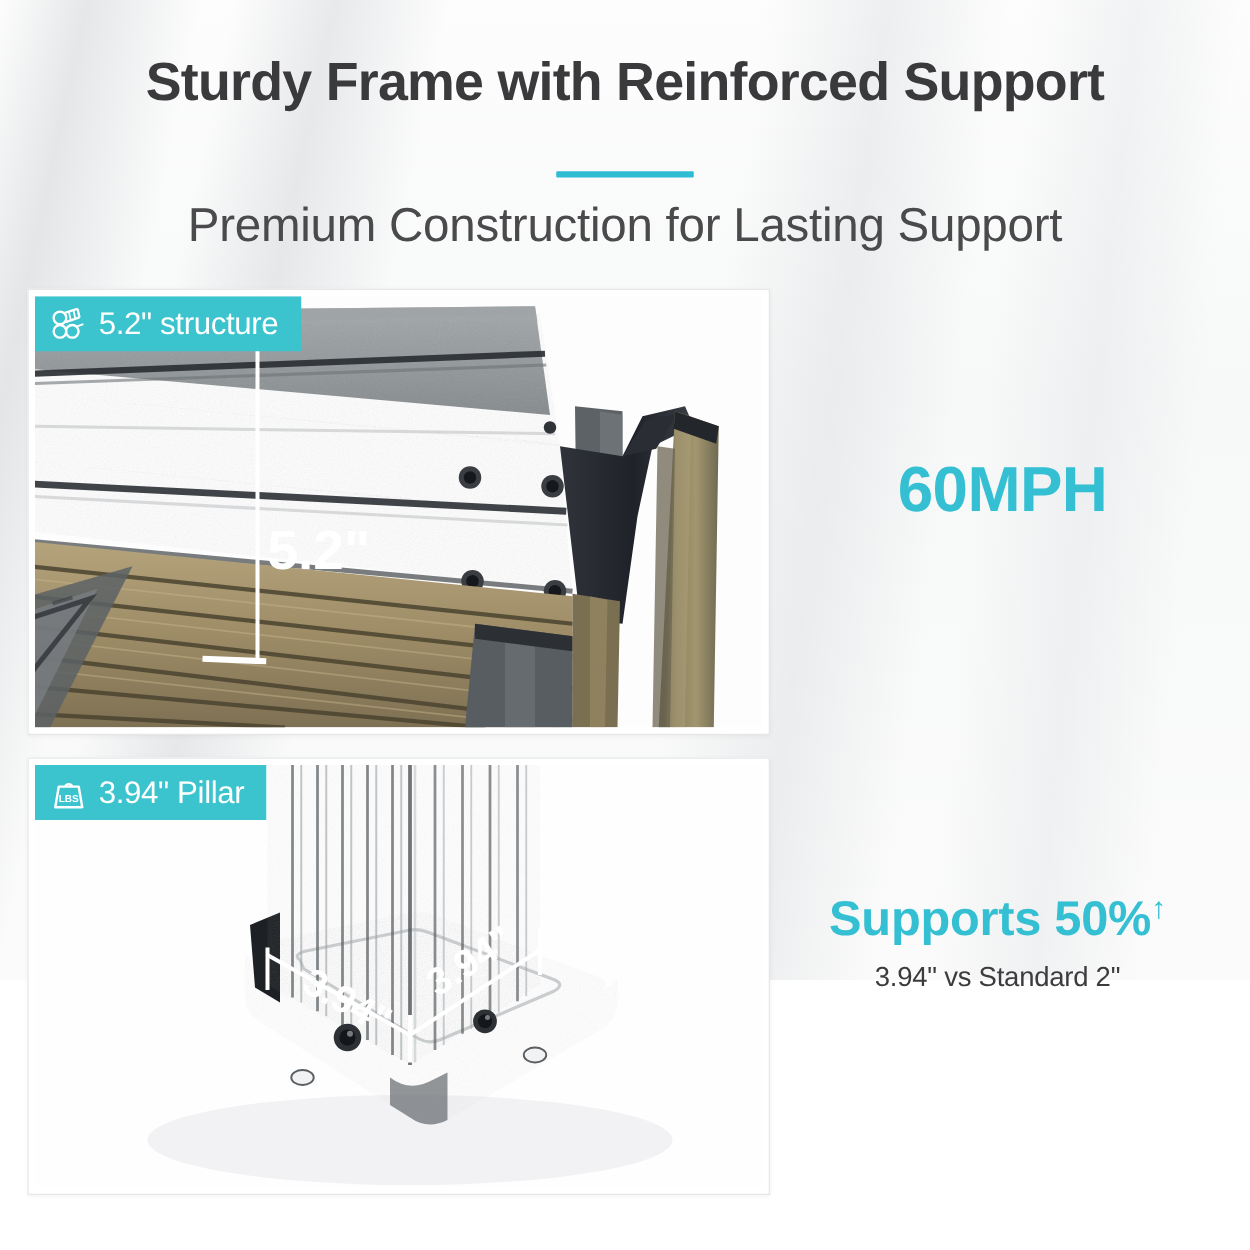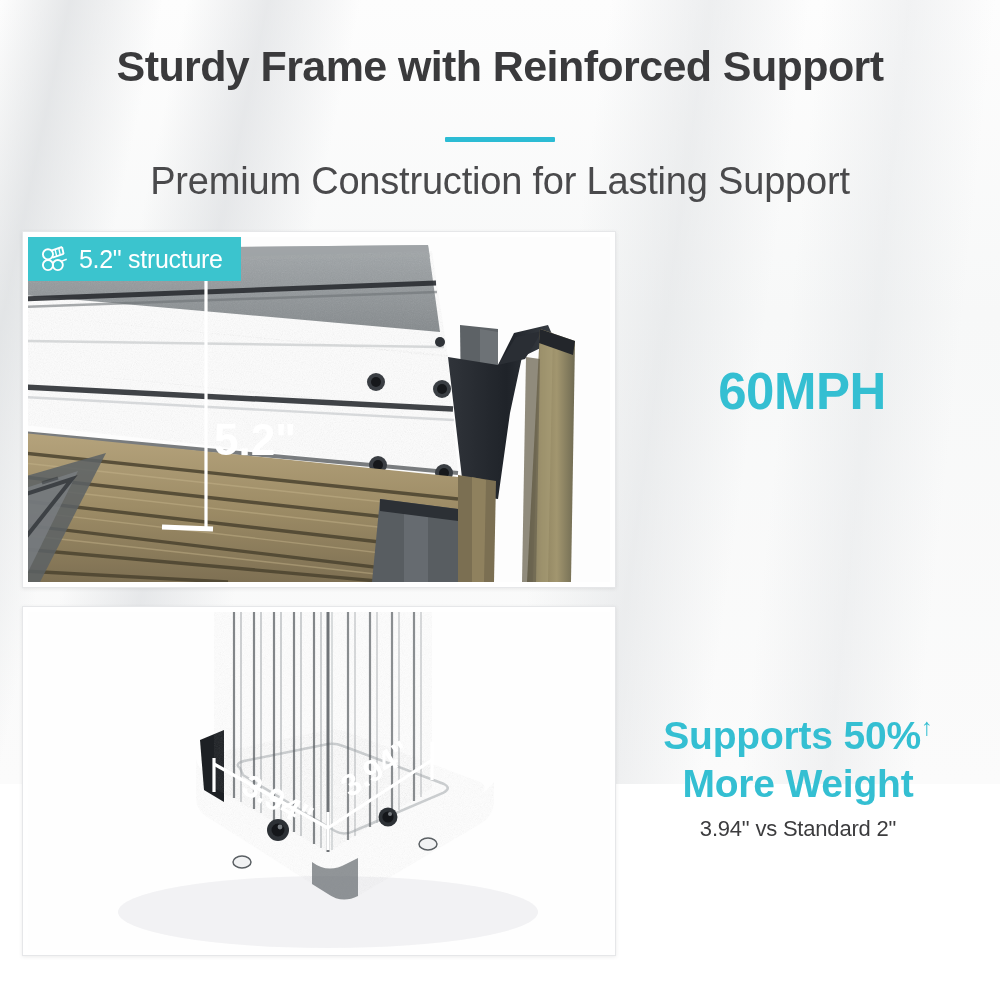--- a/index.html
+++ b/index.html
@@ -343,29 +343,38 @@
           <line x1="300" y1="200" x2="300" y2="238"></line>
 
           <line x1="300" y1="216" x2="404" y2="148"></line>
 
           <line x1="404" y1="130" x2="404" y2="168"></line>
         </g>
         <text x="212" y="180" transform="rotate(29 212 180)" font-family="Liberation Sans, sans-serif" font-size="31" font-weight="bold" fill="#ffffff">3.94"</text>
         <text x="322" y="186" transform="rotate(-33 322 186)" font-family="Liberation Sans, sans-serif" font-size="31" font-weight="bold" fill="#ffffff">3.94"</text>
       </svg>
 
+      <div class="badge">
+        <svg class="badge-icon" viewBox="0 0 32 32">
+          <g fill="none" stroke="#ffffff" stroke-width="2.1" stroke-linejoin="round">
+            <path d="M7.5 11 L24.5 11 L27.5 28.5 L4.5 28.5 Z"></path>
+            <path d="M13 11 A3.2 3.2 0 0 1 19 11" stroke-width="2"></path>
+          </g>
+          <text x="16" y="24" text-anchor="middle" font-family="Liberation Sans, sans-serif" font-size="8.6" font-weight="bold" fill="#ffffff">LBS</text>
+        </svg>
+        <span class="badge-label">3.94" Pillar</span>
+      </div>
 
     </div>
   </div>
 
   <div class="stat" id="stat-wind">
     <div class="stat-big">60MPH</div>
   </div>
 
   <div class="stat" id="stat-weight">
     <div class="stat-big-2">
       <span>Supports 50%</span><span class="arrow-up">↑</span>
     </div>
-    <div class="stat-big-2">More Weight</div>
     <div class="stat-sub-small">3.94" vs Standard 2"</div>
   </div>
 
 </div>
 
 </body></html>

